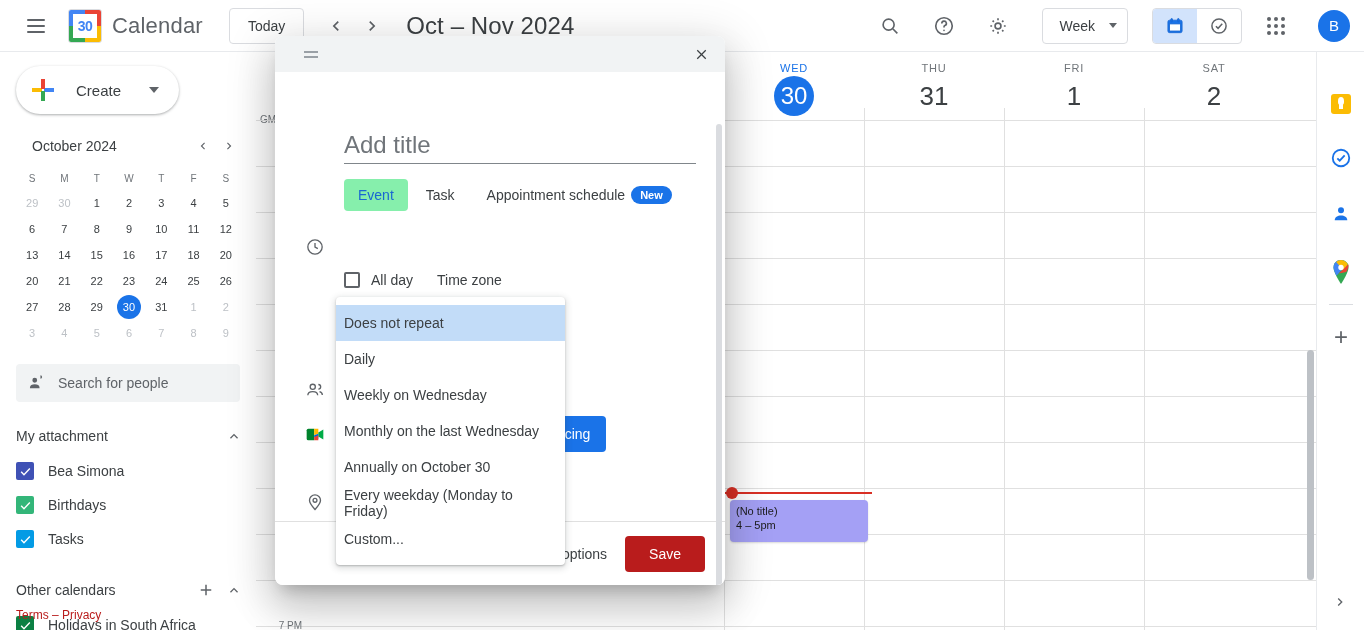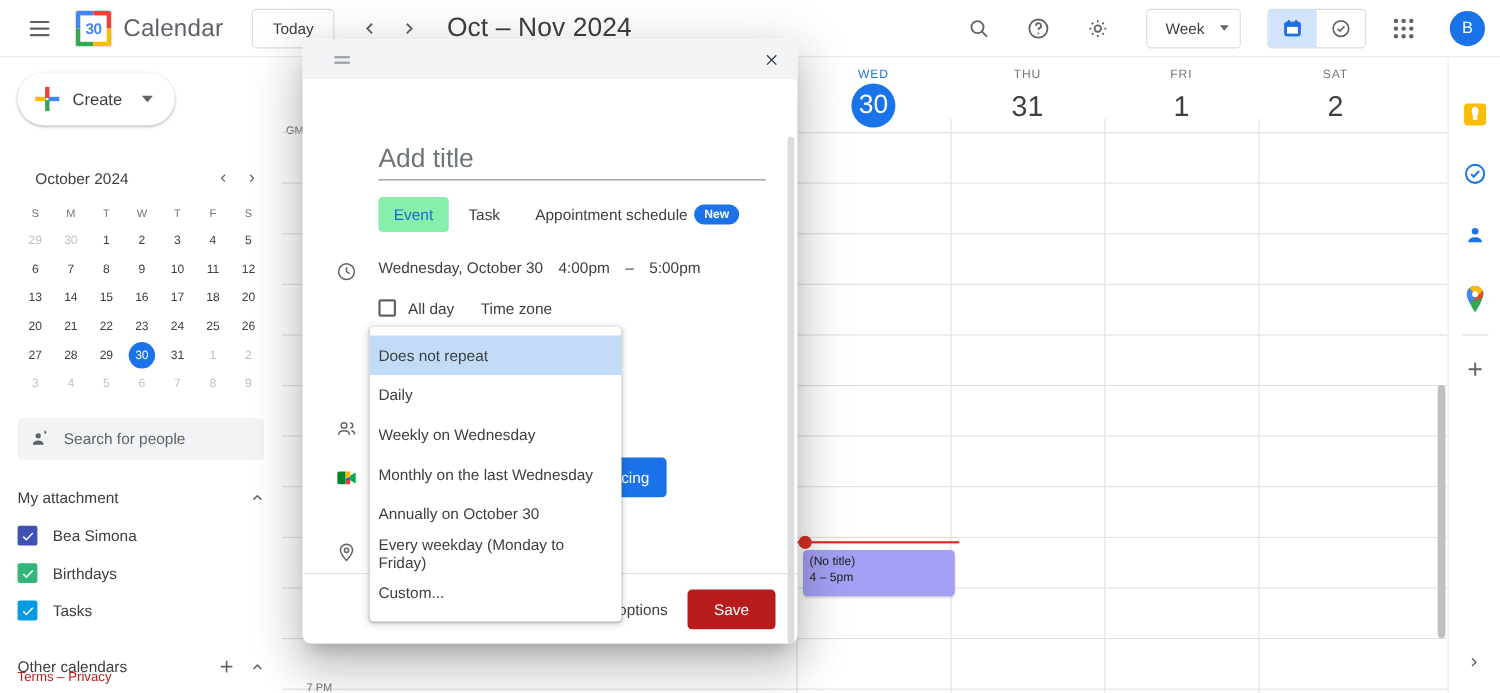--- a/index.html
+++ b/index.html
@@ -72,23 +72,23 @@
     display:flex;align-items:center;justify-content:center;font-size:15px;
     margin-left:8px;cursor:pointer;
   }
 
   
   .sidebar {
     position:absolute; top:52px; left:0; width:256px; height:578px;
     background:#fff; padding:0 0 0 0; overflow:hidden; z-index:3;
   }
   .create-btn {
-    margin:14px 0 16px 16px; height:48px; width:auto; display:inline-flex; align-items:center;
+    margin:14px 0 0 16px; height:48px; width:auto; display:inline-flex; align-items:center;
     border-radius:24px; box-shadow:0 1px 3px rgba(60,64,67,.3),0 1px 2px rgba(60,64,67,.15);
-    padding:0 20px 0 16px; gap:12px; cursor:pointer; background:#fff;
+    padding:0 20px 0 16px; gap:22px; cursor:pointer; background:#fff;
   }
   .plus-icon { position:relative; width:22px; height:22px; }
   .plus-icon .h1b { position:absolute; left:0; top:9px; width:10px; height:4px; background:#fbbc04; }
   .plus-icon .h2b { position:absolute; right:0; top:9px; width:10px; height:4px; background:#4285f4; }
   .plus-icon .v1b { position:absolute; top:0; left:9px; width:4px; height:10px; background:#ea4335; }
   .plus-icon .v2b { position:absolute; bottom:0; left:9px; width:4px; height:10px; background:#34a853; }
   .create-btn .lbl { font-size:15px; color:#3c4043; }
   .create-btn .caret2 { width:0;height:0;border-left:5px solid transparent;border-right:5px solid transparent;border-top:6px solid #5f6368; margin-left:6px;}
 
   .mini-cal { margin: 18px 12px 0 16px; width:226px; }
@@ -593,26 +593,20 @@
         </div>
       </div>
 
       <div class="dlg-row" style="left:28px;top:163px;">
         <div class="dlg-ico">
           <svg viewBox="0 0 24 24">
               <circle cx="12" cy="12" r="8.6"></circle>
               <path d="M12 7.2V12l3.4 2"></path>
             </svg>
         </div>
-        <div style="margin-left:17px;display:flex;align-items:center;gap:14px;">
-          <span class="dt-text">Wednesday, October 30</span>
-          <span class="dt-text">4:00pm</span>
-          <span class="dt-text">–</span>
-          <span class="dt-text">5:00pm</span>
-        </div>
       </div>
 
       <div class="dlg-row" style="left:69px;top:200px;align-items:center;">
         <div class="chk-box"></div>
         <span class="dt-text" style="margin-left:11px;">All day</span>
         <span class="dt-text" style="margin-left:24px;">Time zone</span>
       </div>
 
       <div style="position:absolute;left:62px;top:232px;">
         <div class="repeat-chip">

